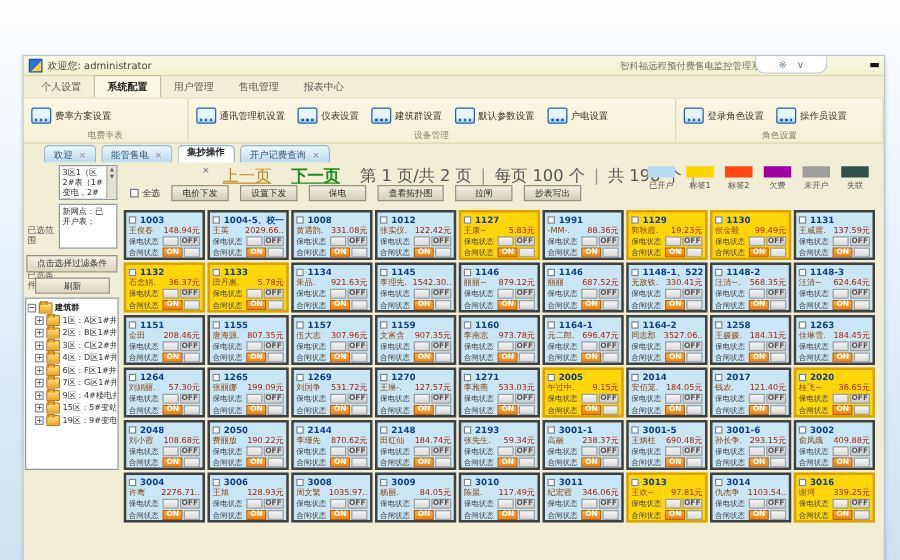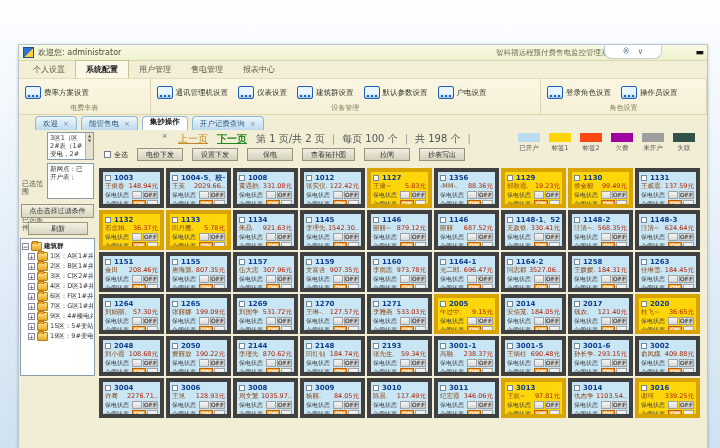--- a/index.html
+++ b/index.html
@@ -37,35 +37,35 @@
   .sb-scroll{position:absolute;right:0;top:0;bottom:0;width:7px;background:#e6e2d0;border-left:1px solid #b8b49e;font-size:4px;color:#555;text-align:center;line-height:5px;}
   .side-btn{position:absolute;background:linear-gradient(#f4f1e3,#d9d5c0);border:1px solid #989480;font-size:7px;color:#333;text-align:center;line-height:12px;box-sizing:border-box;}
   .treepanel{position:absolute;left:1px;top:108px;width:75px;height:138px;background:#fff;border:1px solid #8a9aa8;box-sizing:border-box;overflow:hidden;padding:2px 1px;}
   .tnode{display:flex;align-items:center;gap:2px;font-size:6.5px;color:#333;height:10px;white-space:nowrap;overflow:hidden;}
   .tnode.root{color:#1a1a1a;font-weight:bold;}
   .expander{width:7px;height:7px;border:1px solid #889;background:#fff;font-size:6px;line-height:5px;text-align:center;color:#334;flex:none;box-sizing:border-box;}
   .folder{width:9px;height:7px;background:linear-gradient(#ffe080,#e8a828);border:1px solid #b87d18;border-radius:1px;position:relative;flex:none;}
   .folder::before{content:"";position:absolute;left:0;top:-2px;width:4px;height:2px;background:#e8a828;border:1px solid #b87d18;border-bottom:none;}
   
   .main{position:absolute;left:77px;top:85px;width:613px;height:330px;}
-  .pagerow{position:absolute;left:82px;top:2px;display:flex;align-items:center;gap:9px;font-size:10px;color:#555;white-space:nowrap;}
+  .pagerow{position:absolute;left:82px;top:2px;display:flex;align-items:center;gap:16px;font-size:13px;color:#555;white-space:nowrap;}
   .pg-prev{color:#c08820;text-decoration:underline;}
   .pg-next{color:#1f8a1f;text-decoration:underline;font-weight:bold;}
   .pg-seg::after{content:"|";margin-left:7px;color:#999;}
   .toolrow{position:absolute;left:8px;top:18px;display:flex;align-items:center;gap:9px;}
   .chk{width:7px;height:7px;background:#fff;border:1px solid #778;flex:none;box-sizing:border-box;}
   .selall{display:flex;align-items:center;gap:3px;font-size:7px;color:#333;}
   .tbtn{min-width:46px;padding:0 8px;height:13px;background:linear-gradient(#f2efe2,#d3cfba);border:1px solid #97937e;font-size:7px;color:#2f2f28;text-align:center;line-height:12px;box-sizing:border-box;}
   .legend{position:absolute;right:14px;top:3px;display:flex;gap:9px;}
   .lg-item{display:flex;flex-direction:column;align-items:center;gap:2px;}
   .lg-swatch{width:22px;height:9px;}
   .lg-label{font-size:6.5px;color:#555;white-space:nowrap;}
   
   .grid{position:absolute;left:3px;top:38px;display:grid;grid-template-columns:repeat(9,65px);gap:2px;}
-  .card{width:65px;height:40px;box-sizing:border-box;border:4px solid #404040;background:#c9e6f5;padding:1px 2px;overflow:hidden;}
+  .card{width:65px;height:40px;box-sizing:border-box;border:2px solid #404040;background:#c9e6f5;padding:1px 2px;overflow:hidden;}
   .card.yellow{background:#ffd60a;border-color:#d9a400;}
   .c-head{display:flex;align-items:center;gap:3px;height:9px;}
   .c-chk{width:6px;height:6px;background:#fff;border:1px solid #789;flex:none;box-sizing:border-box;}
   .c-no{font-size:7px;font-weight:bold;color:#0d3e8f;white-space:nowrap;overflow:hidden;}
   .c-name-row{display:flex;align-items:center;height:8px;}
   .c-name{font-size:6.5px;color:#8a4510;white-space:nowrap;overflow:hidden;max-width:32px;}
   .c-amt{font-size:6.5px;color:#b22000;margin-left:auto;white-space:nowrap;}
   .sr{display:flex;align-items:center;gap:1px;margin-top:1px;height:8px;}
   .sr-lbl{font-size:6px;color:#444;width:26px;flex:none;white-space:nowrap;}
   .seg{height:8px;box-sizing:border-box;border:1px solid #a0a0a0;font-size:6px;font-weight:bold;text-align:center;line-height:6px;}
@@ -423,21 +423,21 @@
             <div class="sr">
               <span class="sr-lbl">合闸状态</span>
               <span class="seg on">ON</span>
               <span class="seg blank"></span>
             </div>
           </div>
 
           <div class="card blue">
             <div class="c-head">
               <span class="c-chk"></span>
-              <span class="c-no">1356</span>
+              <span class="c-no">1991</span>
             </div>
             <div class="c-name-row">
               <span class="c-name">-MM-.</span>
               <span class="c-amt">88.36元</span>
             </div>
             <div class="sr">
               <span class="sr-lbl">保电状态</span>
               <span class="seg blank"></span>
               <span class="seg off">OFF</span>
             </div>

